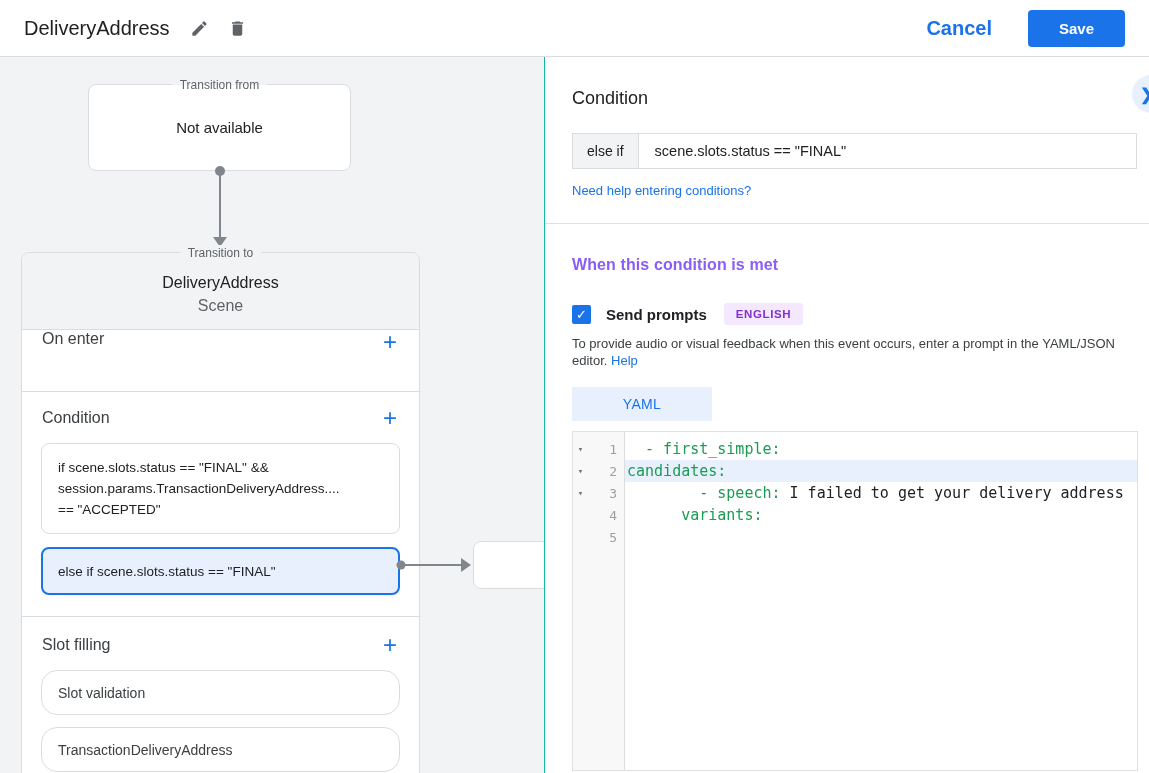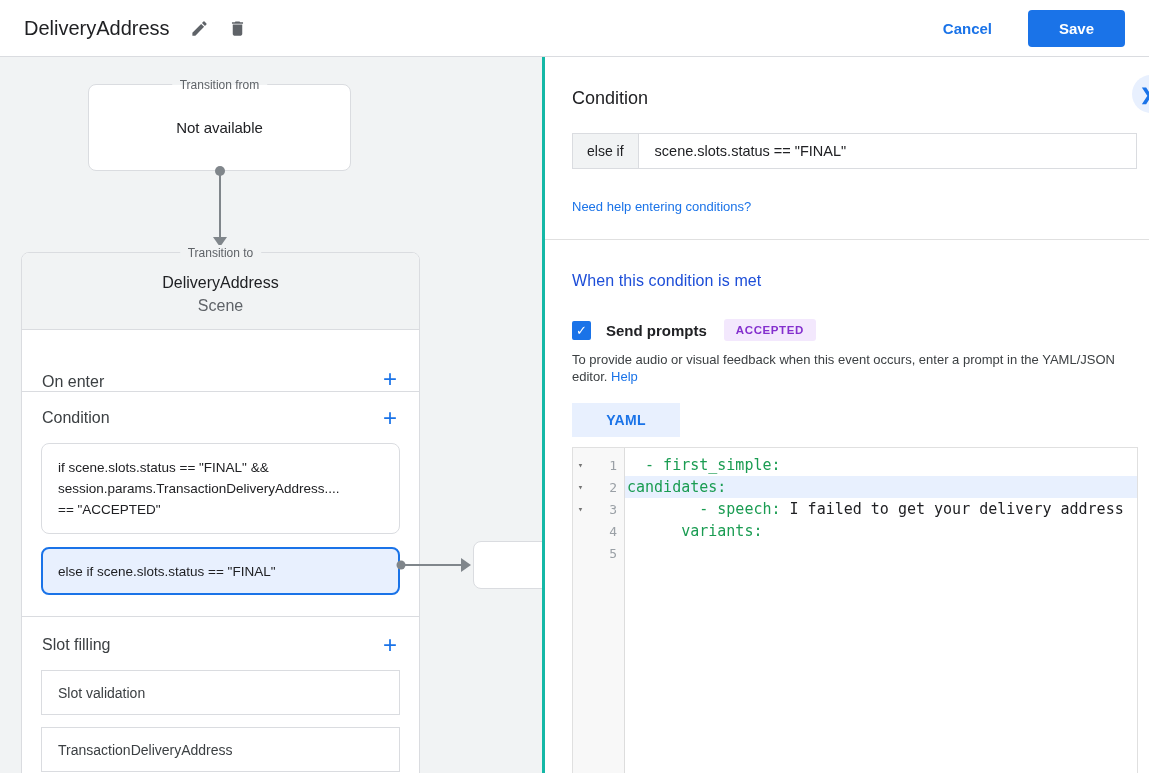--- a/index.html
+++ b/index.html
@@ -12,33 +12,33 @@
   
   .topbar {
     height:57px; background:#fff; border-bottom:1px solid #dadce0;
     display:flex; align-items:center; padding:0 24px;
   }
   .topbar-title { font-size:20px; color:#202124; }
   .icon-btn { border:none; background:none; cursor:pointer; display:flex; align-items:center; justify-content:center; width:32px; height:32px; }
   .icon-btn svg { fill:#5f6368; }
   .topbar-spacer { flex:1; }
   .btn-text {
-    border:none; background:none; color:#1a73e8; font-size:15px; font-weight:700;
+    border:none; background:none; color:#1a73e8; font-size:20px; font-weight:700;
     font-family:inherit; padding:8px 10px; margin-right:26px; cursor:pointer;
   }
   .btn-filled {
     border:none; background:#1a73e8; color:#fff; font-size:15px; font-weight:700;
     font-family:inherit; border-radius:4px; width:97px; height:37px; cursor:pointer;
   }
 
   .main { display:flex; height:716px; }
 
   
   .diagram {
-    position:relative; width:545px; background:#f1f3f4; border-right:3px solid #14b8a6;
+    position:relative; width:545px; background:#f1f3f4; border-right:1px solid #14b8a6;
     overflow:hidden; flex:none;
   }
   .legend {
     position:absolute; top:-8px; left:50%; transform:translateX(-50%);
     font-size:12px; line-height:16px; color:#5f6368; padding:0 8px; white-space:nowrap; z-index:2;
   }
   .from-box {
     position:absolute; left:88px; top:27px; width:263px; height:87px;
     background:#fff; border:1px solid #dadce0; border-radius:8px;
     display:flex; align-items:center; justify-content:center;
@@ -53,42 +53,42 @@
   .scene-card .legend { background:#f1f3f4; }
   .scene-card-inner { width:100%; height:100%; border-radius:7px; overflow:hidden; }
   .scene-header {
     height:77px; background:#f1f3f4; border-bottom:1px solid #dadce0;
     display:flex; flex-direction:column; align-items:center; justify-content:center; padding-top:6px;
   }
   .scene-title { font-size:16px; color:#202124; }
   .scene-subtitle { font-size:16px; color:#5f6368; margin-top:5px; }
 
   .row-simple {
-    height:62px; display:flex; align-items:flex-end; justify-content:space-between;
+    height:62px; display:flex; align-items:flex-start; justify-content:space-between;
     padding:0 22px 0 20px; border-bottom:1px solid #dadce0;
   }
   .sec-label { font-size:16px; color:#3c4043; }
   .plus { color:#1a73e8; font-size:24px; font-weight:400; line-height:1; cursor:pointer; }
 
   .sec-head {
     height:51px; display:flex; align-items:center; justify-content:space-between;
     padding:0 22px 0 20px;
   }
   .cond-section { border-bottom:1px solid #dadce0; padding-bottom:21px; }
   .cond-box {
     margin:0 19px; background:#fff; border:1px solid #dadce0; border-radius:8px;
     padding:13px 16px; font-size:13.5px; line-height:21px; color:#202124;
   }
   .cond-box.selected {
     margin-top:13px; background:#e8f0fe; border:2px solid #1a73e8;
     padding:0 15px; height:48px; display:flex; align-items:center;
   }
   .slot-section { padding-top:2px; }
   .slot-item {
-    margin:0 19px 12px; background:#fff; border:1px solid #dadce0; border-radius:0;
+    margin:0 19px 12px; background:#fff; border:1px solid #dadce0; border-radius:16px;
     height:45px; display:flex; align-items:center; padding:16px 16px;
     font-size:14px; color:#3c4043;
   }
   .target-box {
     position:absolute; left:473px; top:484px; width:92px; height:48px;
     background:#fff; border:1px solid #dadce0; border-radius:8px;
   }
   .connectors { position:absolute; left:0; top:0; pointer-events:none; z-index:1; }
 
   
@@ -104,46 +104,46 @@
   .cond-input-row { display:flex; margin-top:24px; height:36px; }
   .cond-prefix {
     background:#f1f3f4; border:1px solid #dadce0; border-right:none;
     display:flex; align-items:center; padding:16px 14px; font-size:14px; color:#202124;
   }
   .cond-input {
     flex:1; border:1px solid #dadce0; padding:0 16px; font-size:14.5px; color:#202124;
     font-family:inherit; outline:none; background:#fff;
   }
   .link { color:#1a73e8; font-size:13px; text-decoration:none; cursor:pointer; }
-  .help-link { display:inline-block; margin-top:30px; }
+  .help-link { display:inline-block; margin-top:14px; }
 
   .sec2 { padding:32px 12px 0 27px; }
-  .when-heading { font-size:16px; font-weight:400; color:#1d4ed8; letter-spacing:0.1px; }
+  .when-heading { font-size:16px; font-weight:700; color:#8b5cf6; letter-spacing:0.1px; }
   .check-row { display:flex; align-items:center; }
   .check-row.webhook { margin-top:27px; }
   .check-row.prompts { margin-top:29px; }
   .checkbox {
     width:19px; height:19px; border:2px solid #5f6368; border-radius:2px; background:#fff;
     flex:none; cursor:pointer;
   }
   .checkbox.checked {
     border-color:#1a73e8; background:#1a73e8; color:#fff;
     display:flex; align-items:center; justify-content:center; font-size:13px; font-weight:700;
   }
   .check-label { margin-left:15px; font-size:15px; font-weight:700; color:#202124; }
   .badge {
     margin-left:17px; background:#f3e8fd; color:#8430ce; font-size:11.5px; font-weight:700;
     letter-spacing:0.6px; padding:5px 12px; border-radius:3px;
   }
   .helper { margin-top:10px; font-size:13px; line-height:17px; color:#3c4043; max-width:562px; }
 
   .tabs { display:flex; margin-top:18px; }
   .tab {
-    width:108px; height:34px; display:flex; align-items:center; justify-content:center;
-    font-size:14px; font-weight:700; letter-spacing:0.3px; color:#5f6368; cursor:pointer;
+    width:140px; height:34px; display:flex; align-items:center; justify-content:center;
+    font-size:14px; font-weight:400; letter-spacing:0.3px; color:#5f6368; cursor:pointer;
   }
   .tab.active { background:#e8f0fe; color:#1a73e8; }
 
   
   .editor { display:flex; margin-top:10px; border:1px solid #e0e0e0; height:340px; width:566px; }
   .gutter {
     width:52px; flex:none; background:#f8f8f8; border-right:1px solid #ddd; padding-top:6px;
   }
   .gutter-row {
     height:22px; display:flex; align-items:center;
@@ -269,21 +269,21 @@
 
       <div class="sec2">
         <div class="when-heading">When this condition is met</div>
 
 
         <div class="check-row prompts">
           <div class="checkbox checked">
             <span>✓</span>
           </div>
           <span class="check-label">Send prompts</span>
-          <span class="badge">ACCEPTED</span>
+          <span class="badge">ENGLISH</span>
         </div>
 
         <div class="helper">
           <span>To provide audio or visual feedback when this event occurs, enter a prompt in the YAML/JSON editor.</span>
           <a class="link">Help</a>
         </div>
 
         <div class="tabs">
           <div class="tab active">YAML</div>
         </div>

